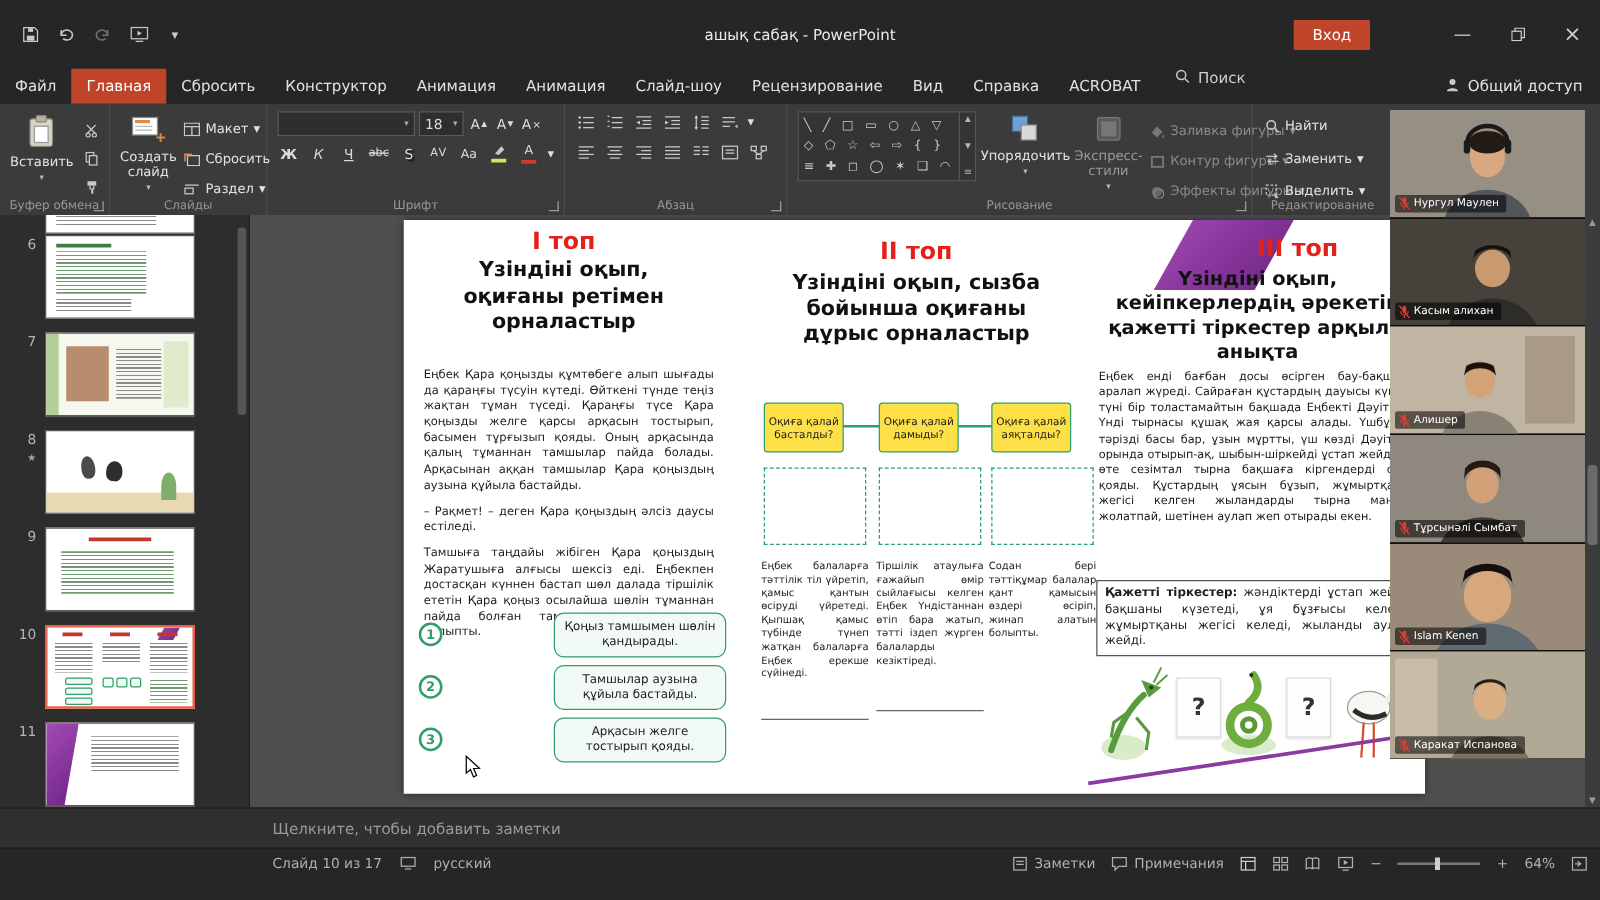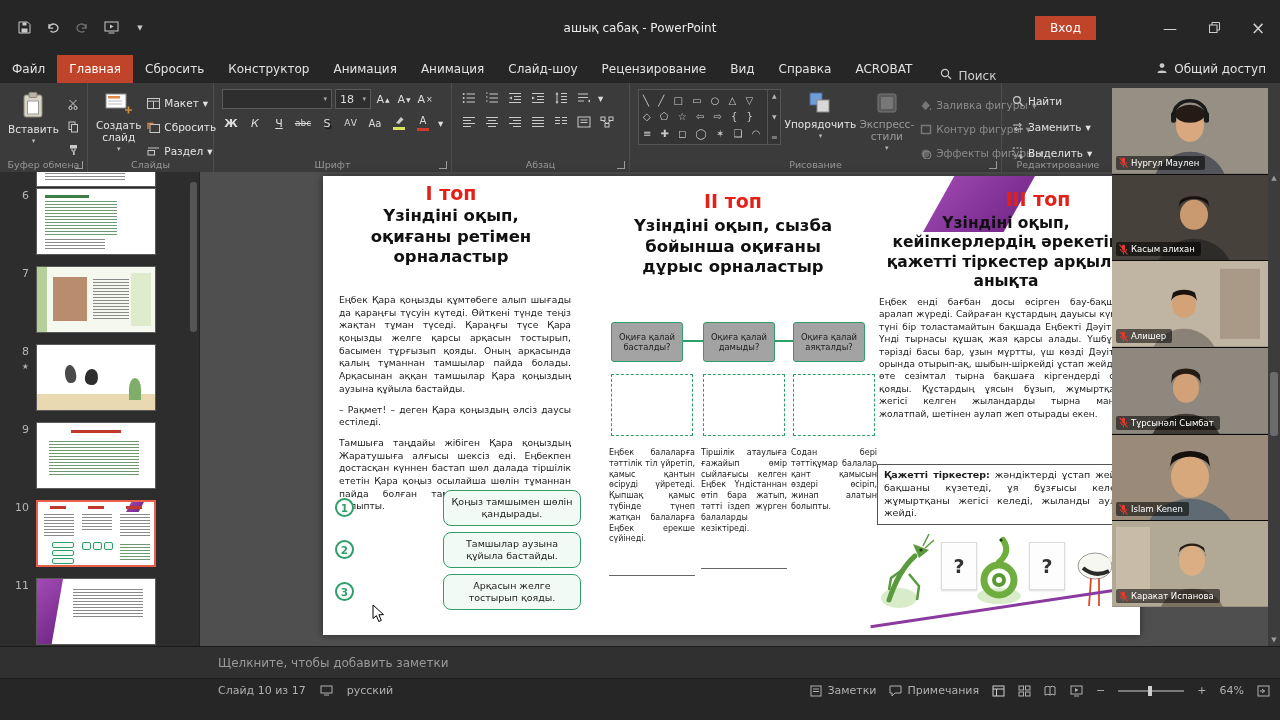--- a/index.html
+++ b/index.html
@@ -14,21 +14,21 @@
 .qbtn.dim{opacity:.45}
 .apptitle{position:absolute;left:0;right:0;top:0;height:55px;display:flex;align-items:center;justify-content:center;font-size:12px;color:#ebebeb;pointer-events:none}
 .winctrl{position:absolute;right:0;top:0;height:55px;display:flex;align-items:center}
 .signin{background:#c0442a;color:#fff;font-size:12px;padding:5px 15px;margin-right:52px;cursor:default}
 .wbtn{width:44px;height:55px;display:flex;align-items:center;justify-content:center;color:#cfcfcf;font-size:14px}
 
 
 .tabsrow{position:absolute;top:55px;left:0;right:4px;height:28px;background:#262626;display:flex;align-items:stretch;font-size:12px}
 .tab{padding:0 12px;display:flex;align-items:center;color:#e2e2e2;white-space:nowrap}
 .tab.active{background:#c0442a;color:#fff}
-.tabsearch{display:flex;align-items:flex-end;gap:6px;margin-left:16px;color:#cfcfcf}
+.tabsearch{display:flex;align-items:flex-start;gap:6px;margin-left:16px;color:#cfcfcf}
 .share{position:absolute;right:10px;top:0;height:28px;display:flex;align-items:center;gap:6px;color:#e2e2e2}
 
 
 .ribbon{position:absolute;top:83px;left:0;right:0;height:89px;background:#3b3b3b;display:flex;font-size:10.5px}
 .rgroup{position:relative;height:89px;flex:0 0 auto;border-right:1px solid #4d4d4d}
 .gbody{display:flex;gap:6px;padding:6px 8px 0 8px;align-items:flex-start}
 .glabel{position:absolute;bottom:2px;left:0;right:0;text-align:center;font-size:9.5px;color:#979797;pointer-events:none}
 .launcher{position:absolute;right:4px;bottom:3px;width:8px;height:8px;border-right:1px solid #9a9a9a;border-bottom:1px solid #9a9a9a}
 .bigbtn{display:flex;flex-direction:column;align-items:center;text-align:center;color:#e3e3e3;gap:2px;line-height:1.15;padding-top:3px}
 .bigbtn .dd{font-size:7px;color:#b5b5b5}
@@ -66,21 +66,21 @@
 
 .slide{position:absolute;left:123px;top:4px;width:817px;height:459px;background:#fff;box-shadow:0 0 7px rgba(0,0,0,.5);color:#1c1c1c}
 .abs{position:absolute}
 .colhead{color:#e32119;font-weight:bold;font-size:19px;text-align:center}
 .coltitle{font-weight:bold;font-size:16.5px;line-height:1.25;text-align:center;color:#111}
 .smalltxt{font-size:9.2px;line-height:1.38;text-align:justify;color:#1a1a1a}
 .smalltxt p{margin:8px}
 .c1row{position:absolute;left:10px;width:248px;height:38px}
 .ncirc{position:absolute;left:2px;top:8px;width:19px;height:19px;border:2px solid #2f9e68;border-radius:50%;color:#2f9e68;font-size:10.5px;font-weight:bold;display:flex;align-items:center;justify-content:center;background:#fff}
 .gbox{position:absolute;left:110px;top:0;width:138px;min-height:36px;border:1.5px solid #2f9e68;border-radius:8px;background:#f2faf5;font-size:9.5px;line-height:1.25;display:flex;align-items:center;justify-content:center;text-align:center;padding:3px 7px}
-.flowbox{position:absolute;width:72px;height:40px;border:1.5px solid #2f9e68;border-radius:3px;background:#a3a3a3;font-size:8.4px;line-height:1.2;display:flex;align-items:center;justify-content:center;text-align:center;padding:3px}
+.flowbox{position:absolute;width:64px;height:40px;border:1.5px solid #2f9e68;border-radius:3px;background:#fde047;font-size:8.4px;line-height:1.2;display:flex;align-items:center;justify-content:center;text-align:center;padding:3px}
 .dashbox{position:absolute;width:82px;height:62px;border:1.6px dashed #2f9e68;background:#fff}
 .c2txt{position:absolute;width:86px;font-size:8px;line-height:1.35;text-align:justify;color:#222}
 .c2txt.rule{border-bottom:1px solid #666}
 .purpleband{position:absolute;left:600px;top:0;width:112px;height:56px;background:linear-gradient(135deg,#a24bb5,#6d2282);clip-path:polygon(28% 0,100% 0,72% 100%,0 100%)}
 .purpleline{position:absolute;left:546px;top:428px;width:288px;height:2.5px;background:#8b3aa0;transform:rotate(-8.5deg)}
 .phrasebox{position:absolute;left:554px;top:288px;width:258px;border:1.3px solid #555;padding:4px 6px;font-size:9.5px;line-height:1.35;text-align:justify}
 .qcard{position:absolute;width:36px;height:48px;background:#fdfdfd;border:1px solid #ddd;box-shadow:0 1px 2px rgba(0,0,0,.15);display:flex;align-items:center;justify-content:center;font-size:19px;font-weight:bold;color:#333}
 
 
 .notes{position:absolute;top:646px;left:0;right:0;height:32px;background:#303030;border-top:1px solid #1c1c1c;display:flex;align-items:center;padding-left:218px;font-size:12px;color:#9a9a9a}

